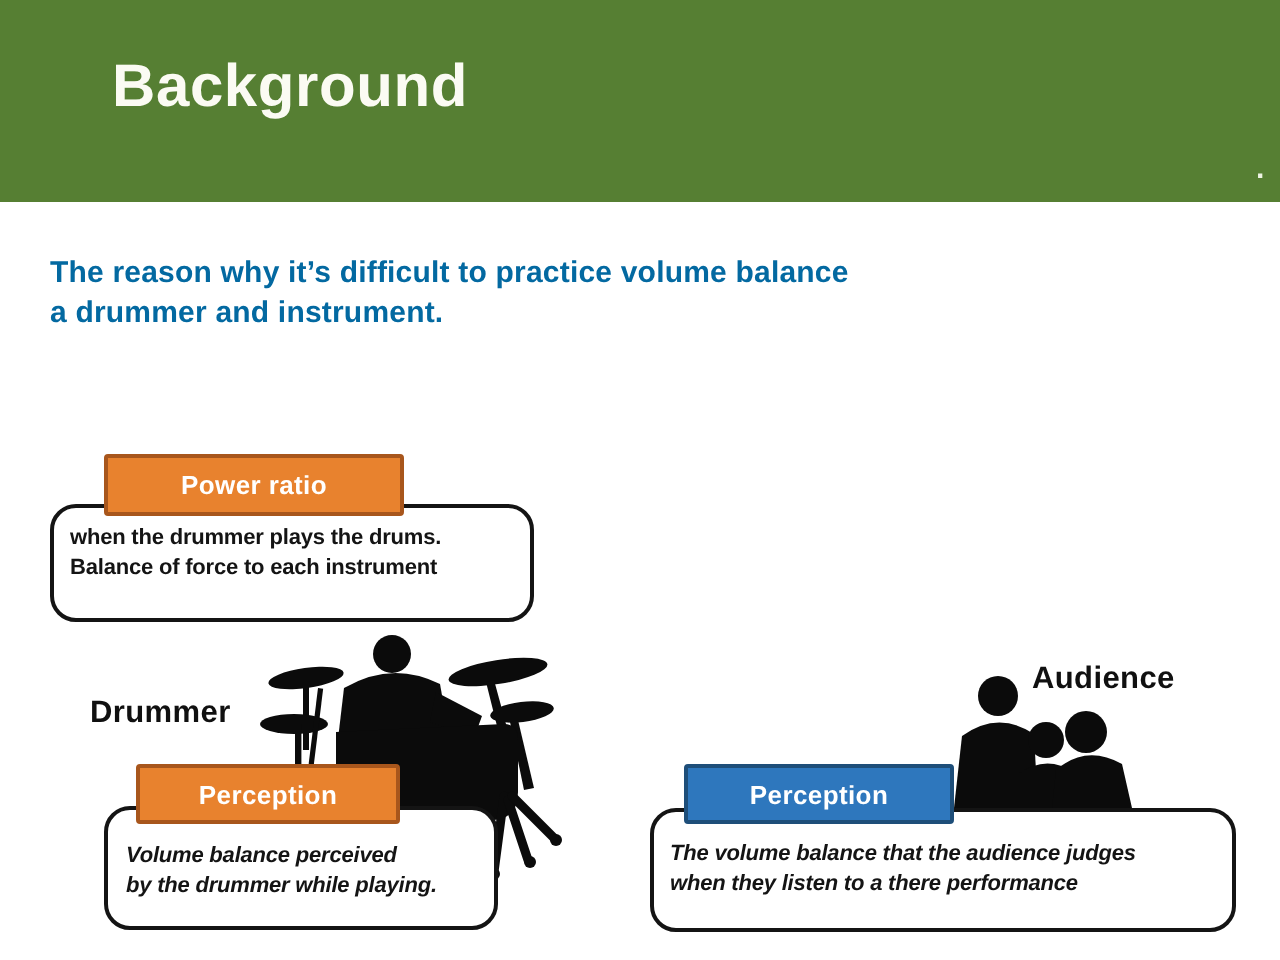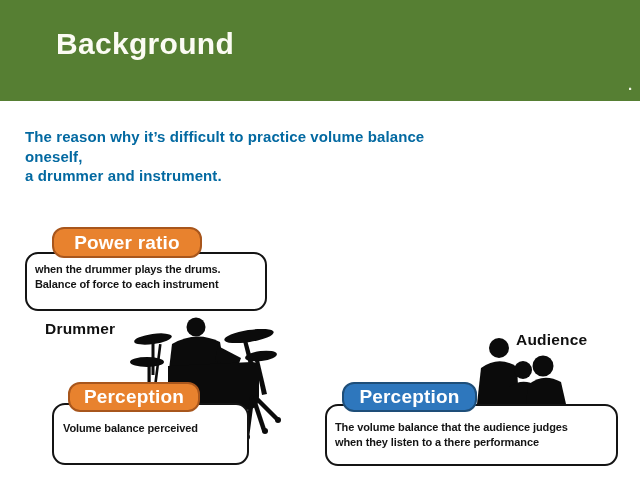--- a/index.html
+++ b/index.html
@@ -11,39 +11,38 @@
   .title { position:absolute; left:56px; top:27px; font-size:30px; font-weight:bold; color:#fbfbf3; letter-spacing:0.3px; }
   .header-dot { position:absolute; left:628px; top:76px; font-size:15px; font-weight:bold; color:#eef4e4; }
 
   .intro { position:absolute; left:25px; top:127px; font-size:15px; font-weight:bold; color:#0369a1; line-height:19.5px; letter-spacing:0.1px; }
 
   .label { position:absolute; font-size:15.5px; font-weight:bold; color:#101010; letter-spacing:0.2px; }
 
   .callout-box { position:absolute; background:#ffffff; border:2.5px solid #141414; border-radius:13px; z-index:2; }
   .callout-box .line { font-size:11px; font-weight:bold; color:#141414; line-height:14.5px; letter-spacing:-0.1px; white-space:nowrap; }
 
-  .callout-tab { position:absolute; border:2.5px solid; border-radius:12px; z-index:3;
+  .callout-tab { position:absolute; border:2.5px solid; border-radius:2px; z-index:3;
                  display:flex; align-items:center; justify-content:center;
-                 font-size:19px; font-weight:bold; color:#ffffff; letter-spacing:0.2px; }
+                 font-size:13px; font-weight:bold; color:#ffffff; letter-spacing:0.2px; }
 
   .silhouette { position:absolute; z-index:1; }
 </style>
 </head>
 <body>
 
 <div class="slide">
 
   <div class="header" style="background-color: rgb(86, 127, 51);">
     <div class="title">Background</div>
     <div class="header-dot">.</div>
   </div>
 
   <div class="intro">
     <div>The reason why it’s difficult to practice volume balance</div>
-    <div>oneself,</div>
     <div>a drummer and instrument.</div>
   </div>
 
   <svg class="silhouette" style="left:128px; top:312px;" width="158" height="136" viewBox="0 0 158 136">
     <g fill="#0b0b0b" stroke="none">
 
       <ellipse cx="25" cy="27" rx="19" ry="5" transform="rotate(-8 25 27)"></ellipse>
       <rect x="23.5" y="27" width="3" height="36"></rect>
 
       <ellipse cx="19" cy="50" rx="17" ry="5"></ellipse>
@@ -83,28 +82,29 @@
       <path d="M57,49 Q72,36 90,46 L95,68 L55,68 Z"></path>
     </g>
   </svg>
 
   <div class="callout-box" style="left:25px; top:252px; width:242px; height:59px; padding:8px 0 0 8px;">
     <div class="line">when the drummer plays the drums.</div>
     <div class="line">Balance of force to each instrument</div>
   </div>
   <div class="callout-tab" style="left: 52px; top: 227px; width: 150px; height: 31px; background-color: rgb(232, 130, 46); border-color: rgb(168, 86, 28);">Power ratio</div>
 
-  <div class="label" style="left:45px; top:320px;">Drummer</div>
+  <div class="label" style="left:45px; top:348px;">Drummer</div>
 
   <div class="label" style="left:516px; top:331px;">Audience</div>
 
-  <div class="callout-box" style="left:52px; top:403px; width:197px; height:62px; padding:16px 0 0 9px;">
+  <div class="callout-box" style="left:52px; top:403px; width:197px; height:62px; padding:16px 0 0 9px;font-style:italic;">
     <div class="line">Volume balance perceived</div>
+    <div class="line">by the drummer while playing.</div>
   </div>
   <div class="callout-tab" style="left: 68px; top: 382px; width: 132px; height: 30px; background-color: rgb(232, 130, 46); border-color: rgb(168, 86, 28);">Perception</div>
 
-  <div class="callout-box" style="left:325px; top:404px; width:293px; height:62px; padding:14px 0 0 8px;">
+  <div class="callout-box" style="left:325px; top:404px; width:293px; height:62px; padding:14px 0 0 8px;font-style:italic;">
     <div class="line">The volume balance that the audience judges</div>
     <div class="line">when they listen to a there performance</div>
   </div>
   <div class="callout-tab" style="left: 342px; top: 382px; width: 135px; height: 30px; background-color: rgb(46, 119, 189); border-color: rgb(30, 78, 121);">Perception</div>
 
 </div>
 
 </body></html>

